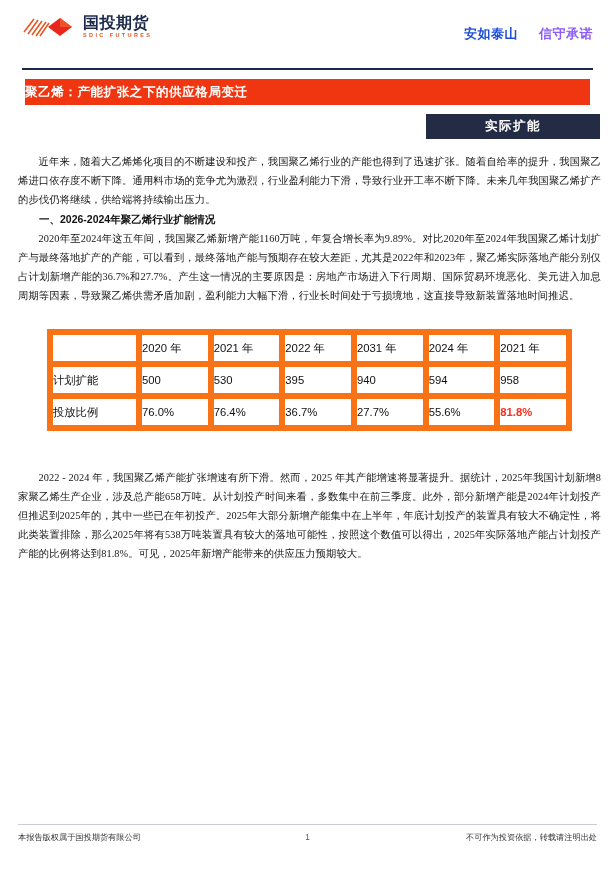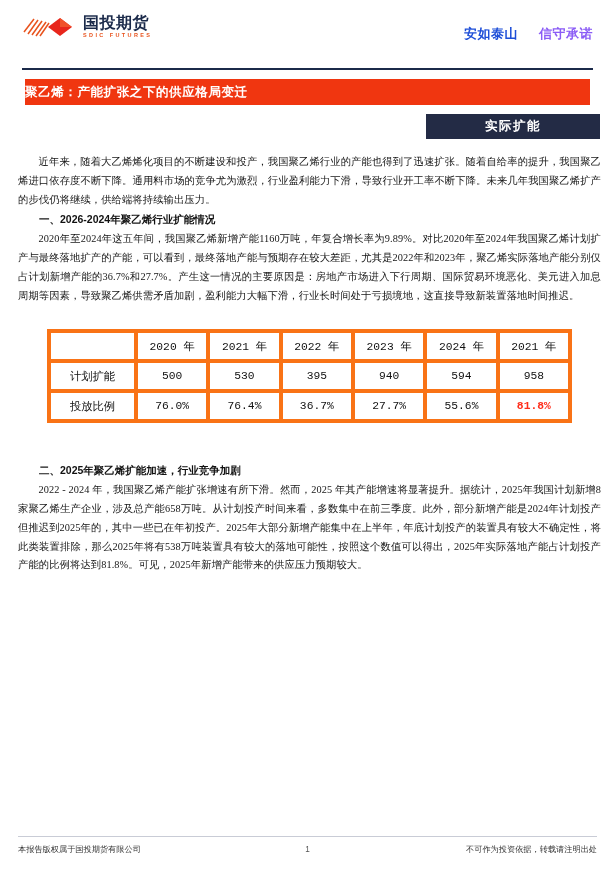--- a/index.html
+++ b/index.html
@@ -156,25 +156,25 @@
     letter-spacing: 0.4px;
   }
   table.cap-table {
     border-collapse: collapse;
     margin: 0 auto;
     width: 525px;
     table-layout: fixed;
   }
   table.cap-table th,
   table.cap-table td {
-    border: 4px solid #f97316;
+    border: 6px solid #f97316;
     height: 26px;
-    text-align: center;
+    text-align: left;
     vertical-align: middle;
-    font-family: Liberation Mono, monospace;
+    font-family: Liberation Sans, sans-serif;
     font-size: 11.3px;
     color: #111;
     padding: 0;
   }
   table.cap-table thead th {
     font-weight: normal;
   }
   table.cap-table th.rowhead {
     font-weight: normal;
     width: 83px;
@@ -197,21 +197,21 @@
 
   .section2 {
     margin-top: 38px;
   }
 
   
   .footer {
     position: absolute;
     left: 0;
     right: 0;
-    bottom: 4px;
+    bottom: 16px;
     height: 34px;
     padding: 4px 18px;
     box-sizing: border-box;
   }
   .footer-rule {
     height: 1px;
     background: #c9ccd6;
     margin-bottom: 7px;
   }
   .footer-row {
@@ -276,21 +276,21 @@
     <p class="para">2020年至2024年这五年间，我国聚乙烯新增产能1160万吨，年复合增长率为9.89%。对比2020年至2024年我国聚乙烯计划扩产与最终落地扩产的产能，可以看到，最终落地产能与预期存在较大差距，尤其是2022年和2023年，聚乙烯实际落地产能分别仅占计划新增产能的36.7%和27.7%。产生这一情况的主要原因是：房地产市场进入下行周期、国际贸易环境恶化、美元进入加息周期等因素，导致聚乙烯供需矛盾加剧，盈利能力大幅下滑，行业长时间处于亏损境地，这直接导致新装置落地时间推迟。</p>
 
     <div class="table-block">
       <table class="cap-table">
         <thead>
           <tr>
             <th class="rowhead"></th>
             <th>2020 年</th>
             <th>2021 年</th>
             <th>2022 年</th>
-            <th>2023 年</th>
+            <th>2031 年</th>
             <th>2024 年</th>
             <th>2021 年</th>
           </tr>
         </thead>
         <tbody>
           <tr>
             <th class="rowhead">计划扩能</th>
             <td>500</td>
             <td>530</td>
             <td>395</td>
@@ -305,21 +305,20 @@
             <td>36.7%</td>
             <td>27.7%</td>
             <td>55.6%</td>
             <td class="hl bold">81.8%</td>
           </tr>
         </tbody>
       </table>
     </div>
 
     <div class="section2">
-      <h2 class="section">二、2025年聚乙烯扩能加速，行业竞争加剧</h2>
       <p class="para">2022 - 2024 年，我国聚乙烯产能扩张增速有所下滑。然而，2025 年其产能增速将显著提升。据统计，2025年我国计划新增8家聚乙烯生产企业，涉及总产能658万吨。从计划投产时间来看，多数集中在前三季度。此外，部分新增产能是2024年计划投产但推迟到2025年的，其中一些已在年初投产。2025年大部分新增产能集中在上半年，年底计划投产的装置具有较大不确定性，将此类装置排除，那么2025年将有538万吨装置具有较大的落地可能性，按照这个数值可以得出，2025年实际落地产能占计划投产产能的比例将达到81.8%。可见，2025年新增产能带来的供应压力预期较大。</p>
     </div>
 
   </div>
 
   <div class="footer">
     <div class="footer-rule"></div>
     <div class="footer-row">
       <div class="footer-left">本报告版权属于国投期货有限公司</div>
       <div class="footer-center">1</div>

